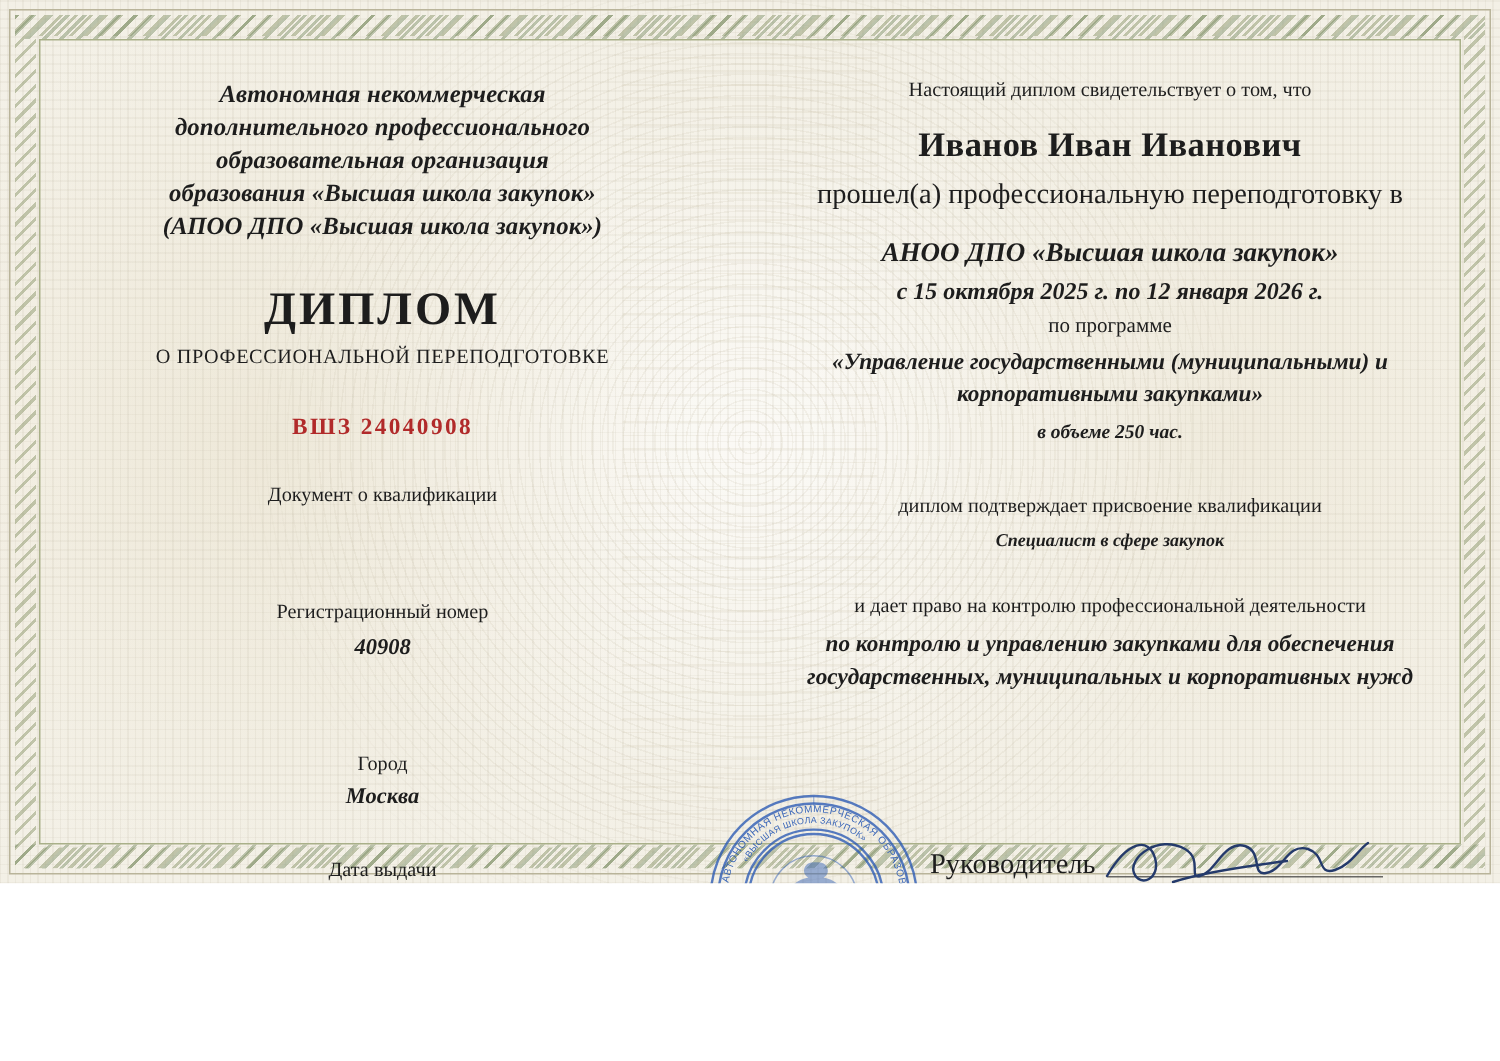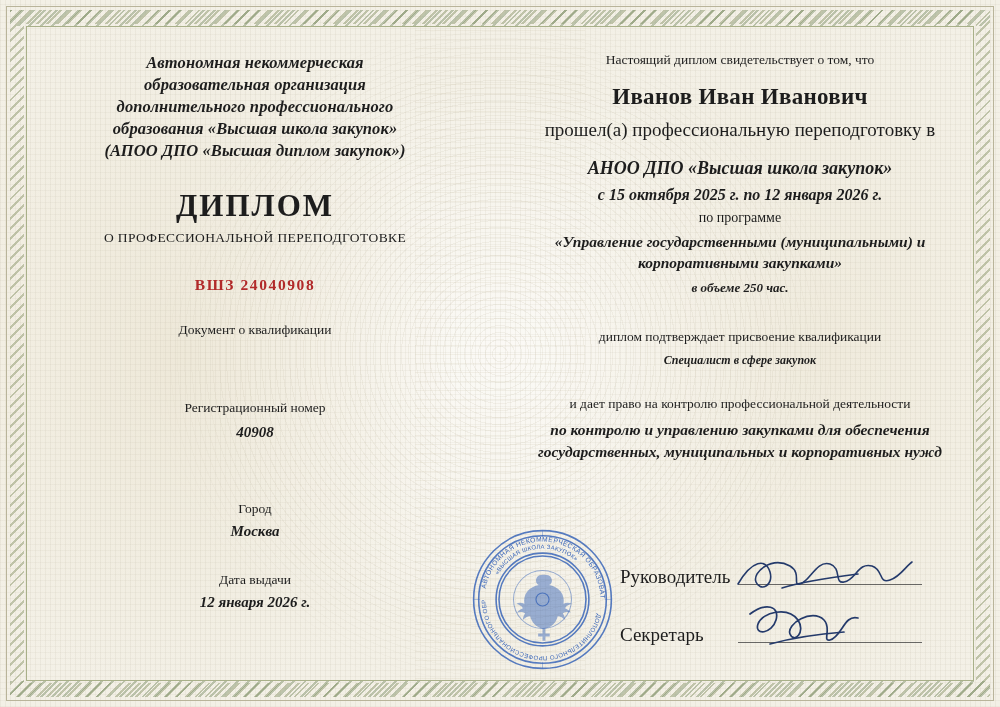--- a/index.html
+++ b/index.html
@@ -3,21 +3,21 @@
 <meta charset="utf-8">
 <style>
   html, body {
     margin: 0;
     padding: 0;
     background: #ffffff;
   }
   .page {
     position: relative;
     width: 1000px;
-    height: 707px;
+    height: 589px;
     overflow: hidden;
     background:
       radial-gradient(ellipse 60% 55% at 50% 50%, rgba(255,255,255,0.55) 0%, rgba(255,255,255,0.0) 70%),
       linear-gradient(0deg, #f3f0e6 0%, #f6f3ea 50%, #f3f0e6 100%);
     font-family: "Liberation Serif", serif;
     color: #1d1d1d;
   }
 
   
   .bg-layer { position: absolute; inset: 0; pointer-events: none; }
@@ -301,24 +301,24 @@
   <div class="border-zig-top"></div>
   <div class="border-zig-bottom"></div>
   <div class="border-inner"></div>
 
   <div class="content">
 
     <div class="col-left">
 
       <div class="org-name">
         <div>Автономная некоммерческая</div>
+        <div>дополнительного профессионального</div>
         <div>образовательная организация</div>
-        <div>дополнительного профессионального</div>
         <div>образования «Высшая школа закупок»</div>
-        <div>(АПОО ДПО «Высшая диплом закупок»)</div>
+        <div>(АПОО ДПО «Высшая школа закупок»)</div>
       </div>
 
       <div class="diploma-title">ДИПЛОМ</div>
       <div class="diploma-sub">О ПРОФЕССИОНАЛЬНОЙ ПЕРЕПОДГОТОВКЕ</div>
 
       <div class="serial">ВШЗ 24040908</div>
 
       <div class="block-doc">
         <div class="small-label">Документ о квалификации</div>
       </div>

